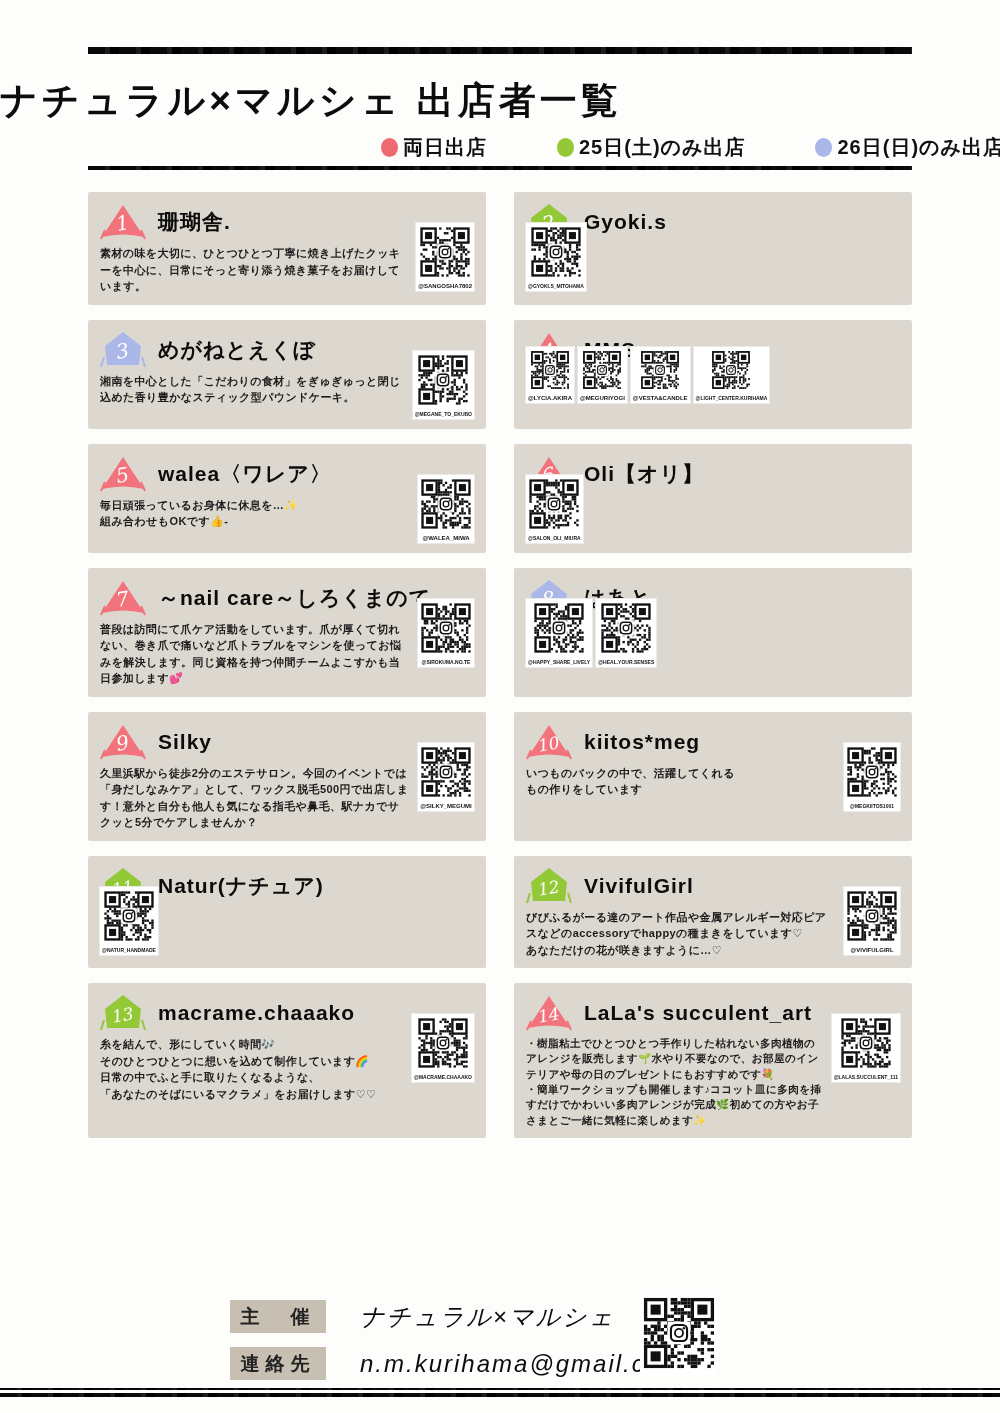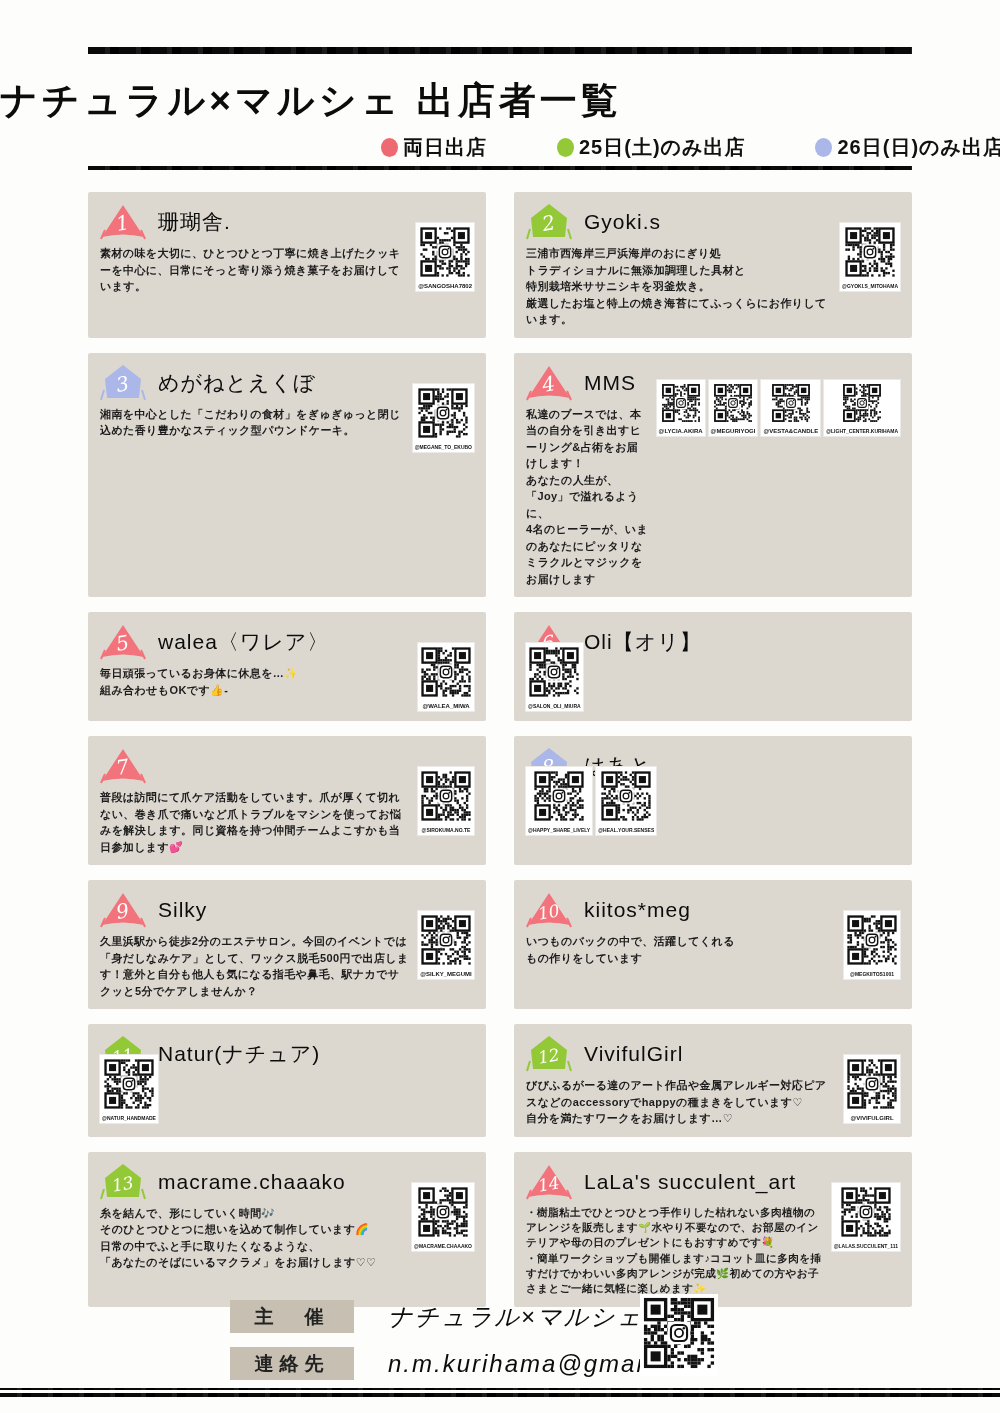--- a/index.html
+++ b/index.html
@@ -29,36 +29,36 @@
   #cards{
     position:absolute;left:88px;top:192px;width:824px;
     display:grid;grid-template-columns:398px 398px;column-gap:28px;row-gap:15px;
   }
   .card{
     background:#dcd8d0;border-radius:2px;padding:11px 12px 10px 12px;
     display:flex;flex-direction:column;min-height:82px;
   }
   .card-head{display:flex;align-items:center;gap:12px;margin-bottom:4px;}
   .tent{width:46px;height:38px;flex-shrink:0;}
-  .vname{font-size:21px;font-weight:normal;letter-spacing:1px;color:#0c0c0c;white-space:nowrap;}
+  .vname{font-size:21px;font-weight:bold;letter-spacing:1px;color:#0c0c0c;white-space:nowrap;}
   .card-body{display:flex;gap:8px;align-items:flex-start;flex:1;}
   .desc{
     margin:0;flex:1;font-size:11px;line-height:1.5;font-weight:600;
     letter-spacing:0.4px;color:#1c1c1c;white-space:pre-line;
   }
   .desc.small{font-size:10.6px;line-height:1.45;}
   .qrcol{display:flex;gap:4px;flex-shrink:0;margin-top:-22px;}
   .qrcol.inline{margin-top:-26px;}
   .qrbox{background:#fff;padding:3px 2px 2px 2px;text-align:center;box-shadow:0 0 0 1px #eceae6;}
   .qrlabel{font-size:6px;font-weight:bold;letter-spacing:0;color:#111;margin-top:1px;white-space:nowrap;}
   .qrlabel.tiny{font-size:5px;}
   #footer{position:absolute;left:230px;top:1300px;}
   .footer-row{display:flex;align-items:center;margin-bottom:14px;}
   .footer-label{
-    width:124px;height:33px;background:#c7c0b2;color:#222;display:flex;
+    width:96px;height:33px;background:#c7c0b2;color:#222;display:flex;
     align-items:center;justify-content:center;font-size:19px;font-weight:bold;letter-spacing:6px;
   }
   .footer-value{margin-left:34px;font-size:24px;letter-spacing:2px;color:#0c0c0c;font-style:italic;}
   #footer-qr{position:absolute;left:640px;top:1294px;background:#fff;padding:2px;}
 </style>
 </head>
 <body>
 
 <div class="rule textured" id="top-rule"></div>
 <div id="page-title">ナチュラル×マルシェ 出店者一覧</div>
@@ -247,24 +247,20 @@
     <div class="card">
     <div class="card-head">
       <svg class="tent" viewBox="0 0 46 38" xmlns="http://www.w3.org/2000/svg">
     <path d="M23 1 L41 15 L39 34 L7 34 L5 15 Z" fill="#93c837"></path>
        <path d="M4 26 L1 36 M42 26 L45 36" stroke="#93c837" stroke-width="2" fill="none"></path>
     <text x="23" y="27" text-anchor="middle" font-size="20" fill="#fff" font-family="DejaVu Serif, serif" font-style="italic" transform="rotate(-10 23 22)">2</text>
   </svg>
       <span class="vname">Gyoki.s</span>
     </div>
     <div class="card-body">
-      <p class="desc ">三浦市西海岸三戸浜海岸のおにぎり処
-トラディショナルに無添加調理した具材と
-特別栽培米ササニシキを羽釜炊き。
-厳選したお塩と特上の焼き海苔にてふっくらにお作りしています。</p>
       <div class="qrcol ">
     <div class="qrbox">
       <svg width="52" height="52" viewBox="0 0 53.2 53.2" xmlns="http://www.w3.org/2000/svg">
     <rect width="53.2" height="53.2" fill="#fff"></rect>
     <g fill="#111">
                 <rect x="20.6" y="1.4" width="2.4" height="2.4"></rect>
                 <rect x="23.0" y="1.4" width="2.4" height="2.4"></rect>
                 <rect x="25.4" y="1.4" width="2.4" height="2.4"></rect>
                 <rect x="30.2" y="1.4" width="2.4" height="2.4"></rect>
                 <rect x="32.6" y="1.4" width="2.4" height="2.4"></rect>
@@ -591,23 +587,20 @@
     <div class="card">
     <div class="card-head">
       <svg class="tent" viewBox="0 0 46 38" xmlns="http://www.w3.org/2000/svg">
     <path d="M23 2 L44 34 Q23 29 2 34 Z" fill="#f2737b"></path>
        <path d="M5 27 L1 36 M41 27 L45 36" stroke="#f2737b" stroke-width="2" fill="none"></path>
     <text x="23" y="27" text-anchor="middle" font-size="20" fill="#fff" font-family="DejaVu Serif, serif" font-style="italic" transform="rotate(-10 23 22)">4</text>
   </svg>
       <span class="vname">MMS</span>
     </div>
     <div class="card-body">
-      <p class="desc ">私達のブースでは、本当の自分を引き出すヒーリング&amp;占術をお届けします！
-あなたの人生が、「Joy」で溢れるように、
-4名のヒーラーが、いまのあなたにピッタリなミラクルとマジックをお届けします</p>
       <div class="qrcol inline">
     <div class="qrbox">
       <svg width="40" height="40" viewBox="0 0 53.2 53.2" xmlns="http://www.w3.org/2000/svg">
     <rect width="53.2" height="53.2" fill="#fff"></rect>
     <g fill="#111">
                 <rect x="30.2" y="1.4" width="2.4" height="2.4"></rect>
                 <rect x="18.2" y="3.8" width="2.4" height="2.4"></rect>
                 <rect x="20.6" y="3.8" width="2.4" height="2.4"></rect>
                 <rect x="25.4" y="3.8" width="2.4" height="2.4"></rect>
                 <rect x="27.8" y="3.8" width="2.4" height="2.4"></rect>
@@ -1562,20 +1555,21 @@
         </div>
     </div>
     </div>
     <div class="card">
     <div class="card-head">
       <svg class="tent" viewBox="0 0 46 38" xmlns="http://www.w3.org/2000/svg">
     <path d="M23 2 L44 34 Q23 29 2 34 Z" fill="#f2737b"></path>
        <path d="M5 27 L1 36 M41 27 L45 36" stroke="#f2737b" stroke-width="2" fill="none"></path>
     <text x="23" y="27" text-anchor="middle" font-size="20" fill="#fff" font-family="DejaVu Serif, serif" font-style="italic" transform="rotate(-10 23 22)">7</text>
   </svg>
+      <span class="vname">～nail care～しろくまのて</span>
     </div>
     <div class="card-body">
       <p class="desc ">普段は訪問にて爪ケア活動をしています。爪が厚くて切れない、巻き爪で痛いなど爪トラブルをマシンを使ってお悩みを解決します。同じ資格を持つ仲間チームよこすかも当日参加します💕</p>
       <div class="qrcol ">
     <div class="qrbox">
       <svg width="52" height="52" viewBox="0 0 53.2 53.2" xmlns="http://www.w3.org/2000/svg">
     <rect width="53.2" height="53.2" fill="#fff"></rect>
     <g fill="#111">
                 <rect x="30.2" y="1.4" width="2.4" height="2.4"></rect>
                 <rect x="23.0" y="3.8" width="2.4" height="2.4"></rect>
@@ -2566,21 +2560,21 @@
     <div class="card-head">
       <svg class="tent" viewBox="0 0 46 38" xmlns="http://www.w3.org/2000/svg">
     <path d="M23 1 L41 15 L39 34 L7 34 L5 15 Z" fill="#93c837"></path>
        <path d="M4 26 L1 36 M42 26 L45 36" stroke="#93c837" stroke-width="2" fill="none"></path>
     <text x="23" y="27" text-anchor="middle" font-size="17" fill="#fff" font-family="DejaVu Serif, serif" font-style="italic" transform="rotate(-10 23 22)">12</text>
   </svg>
       <span class="vname">VivifulGirl</span>
     </div>
     <div class="card-body">
       <p class="desc ">びびふるがーる達のアート作品や金属アレルギー対応ピアスなどのaccessoryでhappyの種まきをしています♡
-自分を満たすワークをお届けします…♡</p>
+あなただけの花が咲きますように…♡</p>
       <div class="qrcol ">
     <div class="qrbox">
       <svg width="52" height="52" viewBox="0 0 53.2 53.2" xmlns="http://www.w3.org/2000/svg">
     <rect width="53.2" height="53.2" fill="#fff"></rect>
     <g fill="#111">
                 <rect x="18.2" y="1.4" width="2.4" height="2.4"></rect>
                 <rect x="23.0" y="1.4" width="2.4" height="2.4"></rect>
                 <rect x="25.4" y="1.4" width="2.4" height="2.4"></rect>
                 <rect x="32.6" y="1.4" width="2.4" height="2.4"></rect>
                 <rect x="25.4" y="3.8" width="2.4" height="2.4"></rect>

